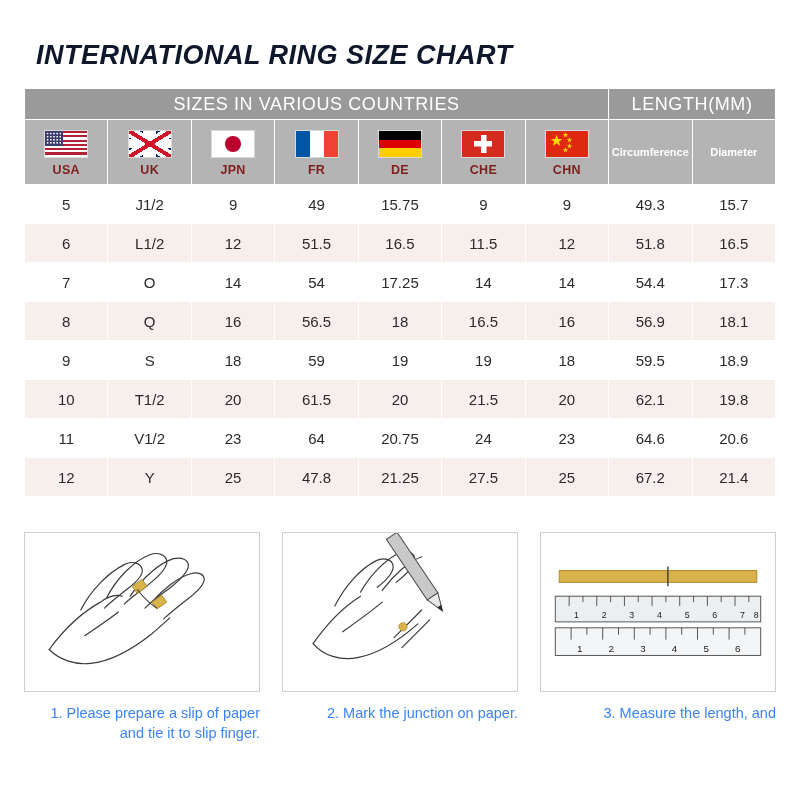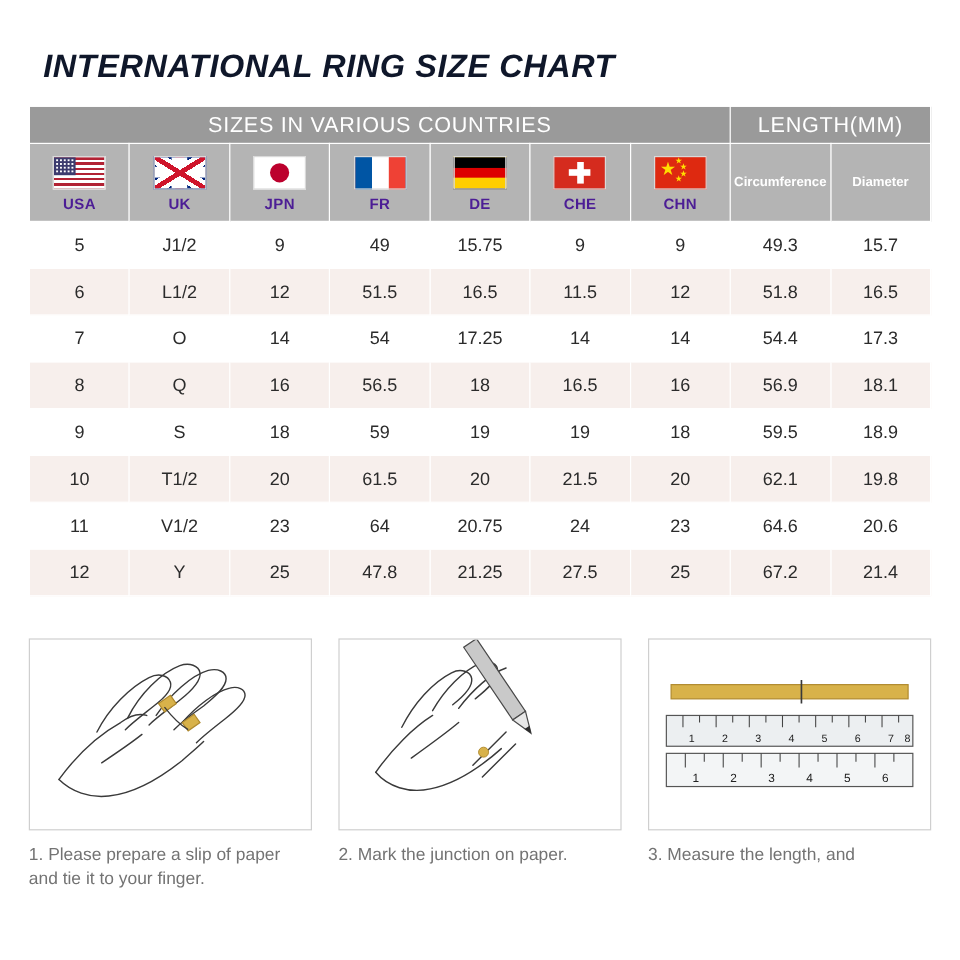--- a/index.html
+++ b/index.html
@@ -72,21 +72,21 @@
     width: 44px;
     height: 28px;
     border: 1px solid #d9d9d9;
     position: relative;
     overflow: hidden;
     background: #fff;
     box-sizing: border-box;
   }
   .cc-label {
     font-size: 12.5px;
-    color: #4c1d95;
+    color: #7f1d1d;
     letter-spacing: 0.3px;
   }
   .lenhdr {
     background: #b4b4b4;
     height: 62px;
     color: #ffffff;
     font-size: 11px;
   }
   tbody td {
     height: 38px;
@@ -189,24 +189,24 @@
     width: 236px;
     height: 160px;
     border: 1px solid #cfcfcf;
     background: #ffffff;
     box-sizing: border-box;
     position: relative;
     overflow: hidden;
   }
   .step-cap {
     margin-top: 11px;
-    text-align: left;
+    text-align: right;
     font-size: 14.5px;
     line-height: 20px;
-    color: #737373;
+    color: #3b82f6;
   }
   .step-cap .l2 { display: block; }
   .cap1 { padding-left: 0; }
 </style>
 </head>
 <body>
 
 <div class="page">
 
   <div class="title">INTERNATIONAL RING SIZE CHART</div>
@@ -381,21 +381,21 @@
           </g>
           <g stroke="#b08a2e" stroke-width="1" fill="#d8b24a">
             <path d="M108 54 l10 -7 l5 7 l-10 7 z"></path>
             <path d="M128 70 l10 -7 l5 7 l-10 7 z"></path>
           </g>
           <path d="M113 57 C120 66 126 72 133 76" fill="none" stroke="#3a3a3a" stroke-width="1.1"></path>
         </svg>
       </div>
       <div class="step-cap cap1">
         <span>1. Please prepare a slip of paper</span>
-        <span class="l2">and tie it to your finger.</span>
+        <span class="l2">and tie it to slip finger.</span>
       </div>
     </div>
 
     <div class="step">
       <div class="step-img">
         <svg viewBox="0 0 236 160" width="234" height="158" xmlns="http://www.w3.org/2000/svg">
           <g fill="none" stroke="#3a3a3a" stroke-width="1.2" stroke-linecap="round" stroke-linejoin="round">
             <path d="M30 112 C44 92 62 74 78 64"></path>
             <path d="M52 74 C62 54 78 36 94 28 C102 24 110 27 111 33 C112 40 104 48 95 55"></path>
             <path d="M78 60 C88 42 104 26 118 20 C126 17 133 20 133 27 C133 34 124 42 114 50"></path>

